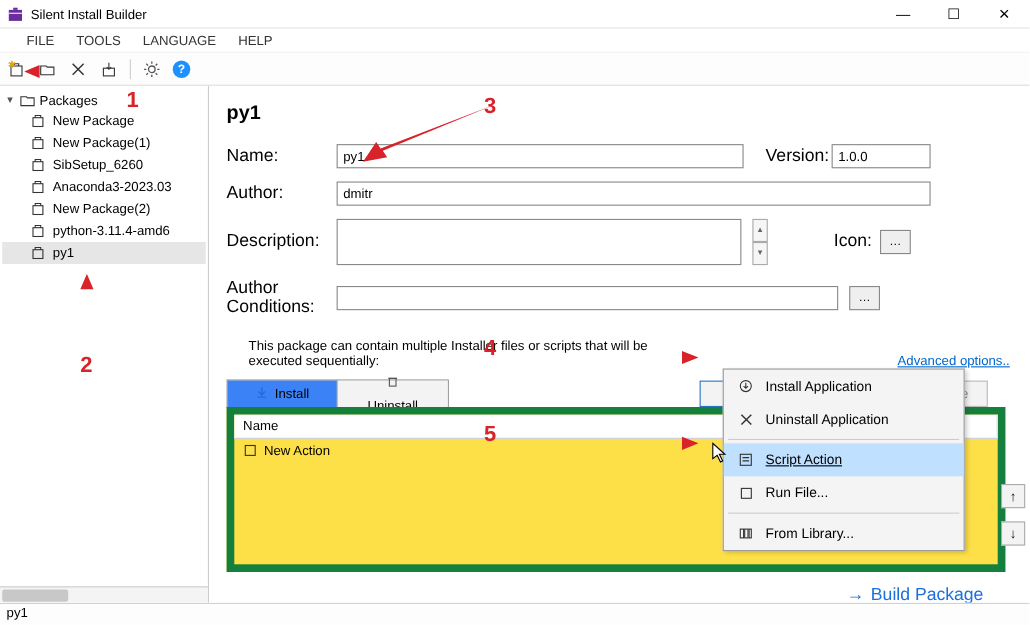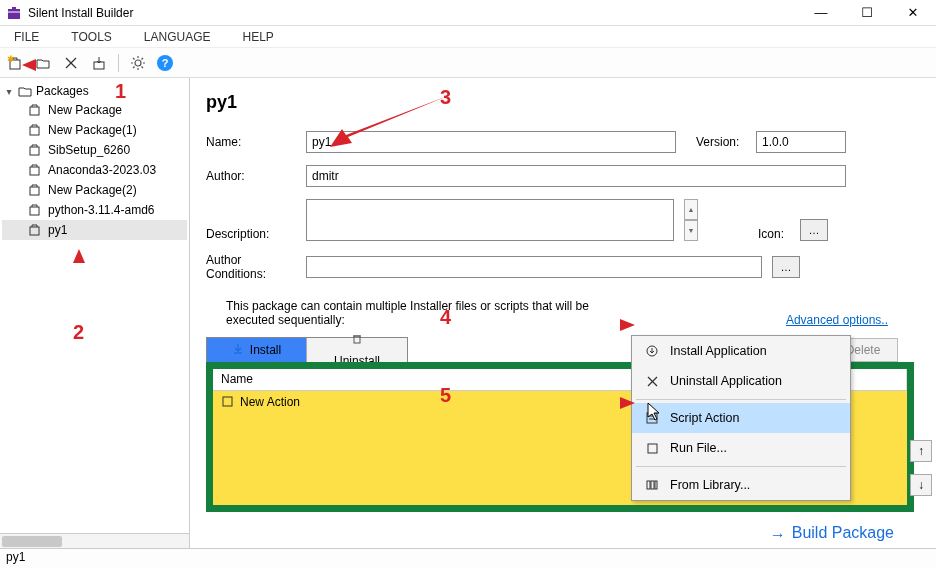--- a/index.html
+++ b/index.html
@@ -3,54 +3,54 @@
 <meta charset="utf-8">
 <style>
   * { box-sizing: border-box; margin: 0; padding: 0; }
   body { font-family: "Segoe UI", Tahoma, sans-serif; font-size: 12px; background: #fff; width: 936px; height: 568px; overflow: hidden; display:flex; flex-direction:column; }
   .titlebar { height: 26px; display:flex; align-items:center; padding-left:6px; border-bottom:1px solid #ddd; }
   .titlebar .app-icon { width:16px; height:16px; margin-right:6px; color:#6a2ca0; }
   .titlebar .title { font-size:12px; color:#000; }
   .winbtns { margin-left:auto; display:flex; }
   .winbtn { width:46px; height:26px; display:flex; align-items:center; justify-content:center; font-family:Arial; font-size:13px; }
 
-  .menubar { height:22px; display:flex; align-items:center; padding-left:6px; gap:16px; font-size:12px; color:#333; background:#fff; border-bottom:1px solid #eee;}
+  .menubar { height:22px; display:flex; align-items:center; padding-left:16px; gap:4px; font-size:12px; color:#333; background:#fff; border-bottom:1px solid #eee;}
   .menuitem { padding:2px 8px; }
 
   .toolbar { height:30px; background:#fdfdfd; border-bottom:1px solid #ddd; display:flex; align-items:center; padding-left:6px; gap:10px; position:relative;}
   .tb-icon { width:18px; height:18px; display:flex; align-items:center; justify-content:center; }
   .gear { color:#555;}
   .helpic { width:16px;height:16px; border-radius:50%; background:#1e90ff; color:#fff; font-weight:bold; font-size:11px; display:flex; align-items:center; justify-content:center;}
 
   .body { display:flex; flex:1; overflow:hidden; position:relative;}
   .sidebar { width:190px; border-right:1px solid #ccc; background:#fff; display:flex; flex-direction:column; }
   .tree { flex:1; padding:4px 2px; overflow:hidden;}
   .tree-root { display:flex; align-items:center; gap:4px; padding:2px 2px; font-size:12px;}
   .tree-root .exp { width:10px; text-align:center; color:#555; font-size:10px;}
   .tree-item { display:flex; align-items:center; gap:6px; padding:3px 4px 3px 26px; font-size:12px; white-space:nowrap; overflow:hidden; text-overflow:ellipsis;}
   .tree-item.selected { background:#e6e6e6; }
   .pkg-icon { width:14px;height:14px; color:#333;}
   .folder-icon { width:14px;height:14px; color:#333;}
 
   .main { flex:1; background:#fff; overflow:hidden; position:relative; padding:14px 18px 4px 16px; display:flex; flex-direction:column;}
   .main h2 { font-size:18px; font-weight:700; margin-bottom:18px;}
   .formrow { display:flex; align-items:center; margin-bottom:12px; gap:10px;}
-  .lbl { width:90px; font-size:12px; color:#000;}
+  .lbl { width:90px; font-size:16px; color:#000;}
   .inp { height:22px; border:1px solid #888; padding:2px 5px; font-size:12px; background:#fff;}
   .nameinp { flex:1; max-width:370px;}
   .verinp { width:90px;}
   .authinp { flex:1; max-width:540px;}
   .desc { height:42px; flex:1; max-width:368px; border:1px solid #888; resize:none; font-family:inherit; font-size:12px; padding:3px 5px;}
   .iconbtn, .dotsbtn { width:28px; height:22px; border:1px solid #888; background:#efefef; display:flex; align-items:center; justify-content:center; font-size:11px;}
   .spin { width:14px; display:flex; flex-direction:column; height:42px;}
   .spin div{ flex:1; border:1px solid #aaa; font-size:7px; display:flex; align-items:center; justify-content:center; color:#666; background:#f6f6f6;}
 
   .instcond { flex:1; max-width:456px;}
   .hint { font-size:12px; color:#000; margin-top:4px; max-width:400px;margin-left:20px;}
-  .advlink { color:#0066cc; text-decoration:underline; font-size:12px; margin-left:auto; margin-right:30px; }
+  .advlink { color:#0066cc; text-decoration:underline; font-size:12px; margin-left:auto; }
 
   .tabs-row{ display:flex; align-items:center; margin-top:10px;}
   .tabs { display:flex; border:1px solid #888; background:#fff; height:26px;}
   .tab { width:100px; display:flex; align-items:center; justify-content:center; gap:6px; font-size:12px; border-right:1px solid #aaa;}
   .tab:last-child{border-right:none;flex-direction:column;}
   .tab.active{ background:#3b82f6; }
   .tab.inactive{ background:#f3f3f3;}
   .btn { height:24px; border:1px solid #888; background:#f3f3f3; font-size:12px; padding:0 14px; display:flex; align-items:center; justify-content:center;}
   .btn.primary { border:1px solid #2a76c6; }
   .btn.disabled { color:#888; border-color:#bbb;}
@@ -62,24 +62,24 @@
   .grid-row { display:flex; padding:4px 8px; gap:6px; align-items:flex-start;}
   .updnbtn { width:22px;height:22px; border:1px solid #aaa; background:#f3f3f3; display:flex; align-items:center; justify-content:center; font-size:12px;}
 
   .build-link { color:#1a6fdc; font-size:16px; margin:12px 24px 6px auto; display:flex; align-items:center; gap:6px; }
 
   .statusbar { height:20px; border-top:1px solid #ccc; padding:1px 6px; font-size:12px; background:#fdfdfd;}
   .hscroll { height:15px; border-top:1px solid #ccc; background:#f4f4f4; position:relative;}
   .hthumb { position:absolute; left:2px; top:2px; height:11px; width:60px; background:#c8c8c8; border-radius:2px;}
 
   
-  .ctxmenu { position:absolute; left:631px; top:335px; width:220px; background:#f4f4f4; border:1px solid #999; box-shadow:2px 2px 4px rgba(0,0,0,0.2); z-index:50;}
+  .ctxmenu { position:absolute; left:657px; top:335px; width:220px; background:#f4f4f4; border:1px solid #999; box-shadow:2px 2px 4px rgba(0,0,0,0.2); z-index:50;}
   .ctxitem { display:flex; align-items:center; gap:10px; padding:7px 12px; font-size:12.5px;}
   .ctxitem .cicon{ width:16px;height:16px; display:flex; align-items:center; justify-content:center;}
-  .ctxitem.hovered { background:#bfe0ff;}
+  .ctxitem.hovered { background:#bfe0ff;text-decoration:underline;}
   .ctxsep { height:1px; background:#ccc; margin:3px 4px;}
 
   
   .anno { position:absolute; z-index:80; pointer-events:none;}
   .anno-num { position:absolute; font-size:20px; font-weight:700; color:#d8232a; z-index:81; pointer-events:none;}
   
   .cursor { position:absolute; left:647px; top:402px; z-index:90; pointer-events:none;}
 </style>
 </head>
 <body>
@@ -225,21 +225,21 @@
       <input class="inp nameinp" value="py1" style="">
       <span class="lbl" style="width:50px; margin-left:10px;">Version:</span>
       <input class="inp verinp" value="1.0.0" style="">
     </div>
 
     <div class="formrow">
       <span class="lbl">Author:</span>
       <input class="inp authinp" value="dmitr" style="">
     </div>
 
-    <div class="formrow" style="align-items:flex-end;">
+    <div class="formrow" style="align-items:center;">
       <span class="lbl">Description:</span>
       <textarea class="desc" style=""></textarea>
       <div class="spin">
           <div>▲</div>
           <div>▼</div>
         </div>
       <span style="width:40px;"></span>
       <span class="lbl" style="width:32px;">Icon:</span>
       <div class="iconbtn">…</div>
     </div>

